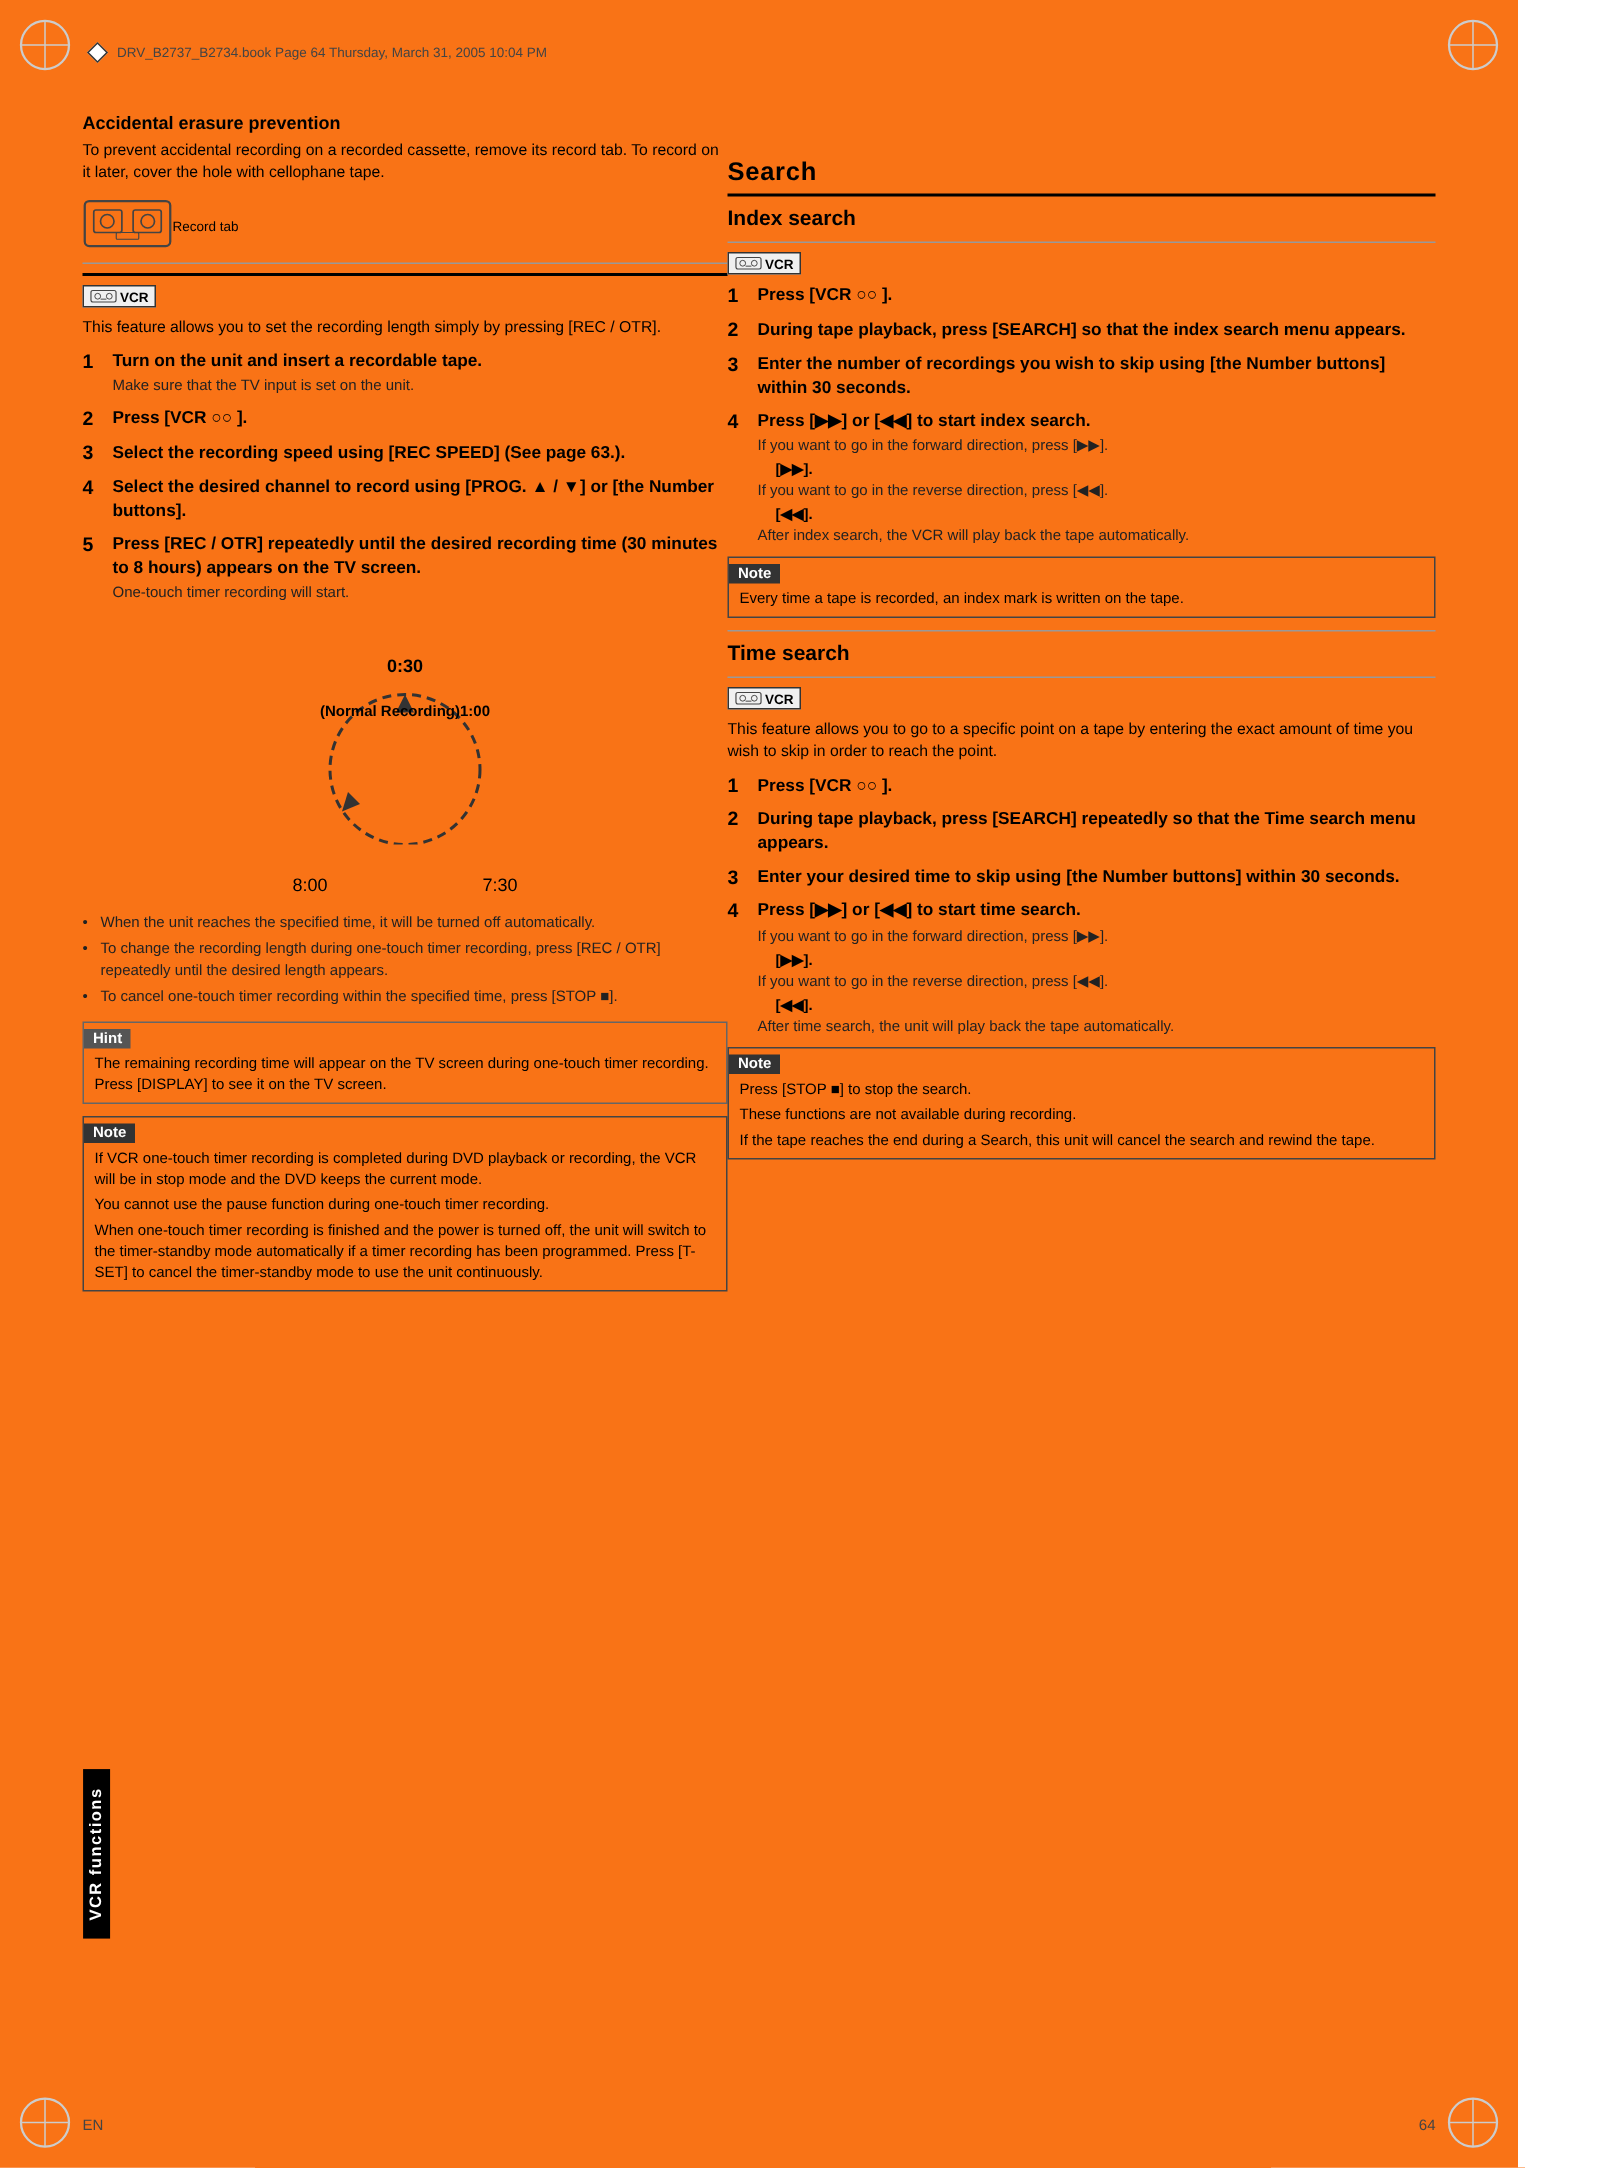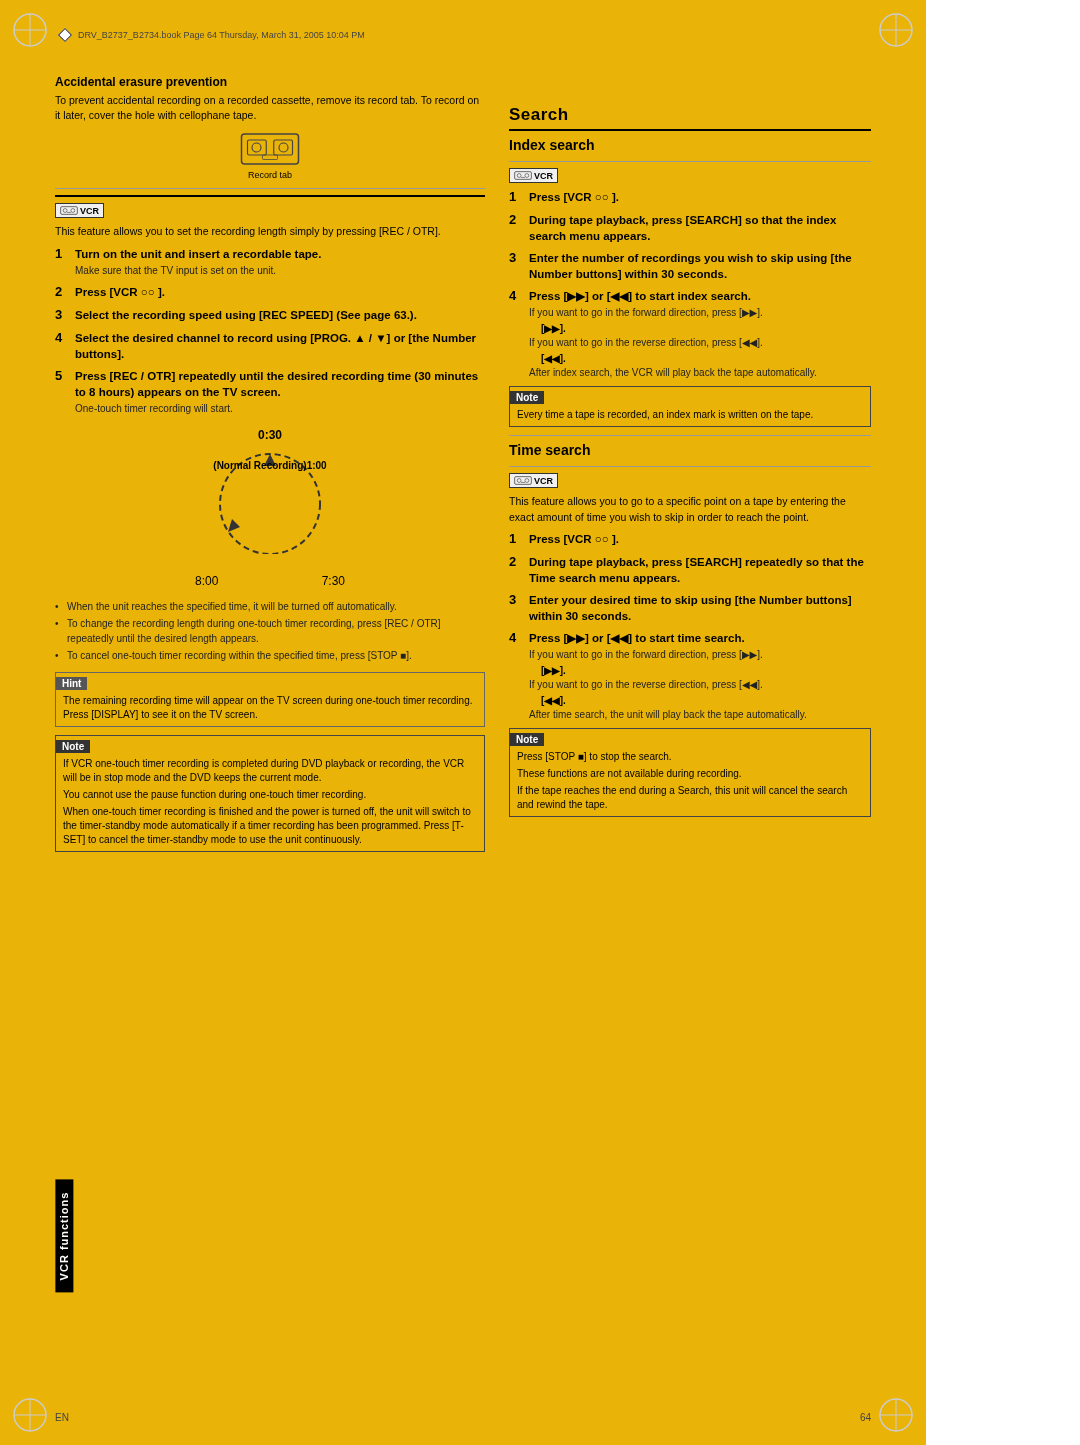--- a/index.html
+++ b/index.html
@@ -6,25 +6,25 @@
     body {
       font-family: Arial, Helvetica, sans-serif;
       font-size: 11px;
       background: #fff;
       width: 1080px;
       min-height: 1445px;
       position: relative;
       color: #000;
     }
     .page {
-      width: 926px;
+      width: 1012px;
       min-height: 1445px;
       padding: 30px 13px;
       position: relative;
-      background: #eab308;
+      background: #f97316;
     }
     
     .corner-mark {
       position: absolute;
       width: 40px;
       height: 40px;
     }
     .corner-mark svg { width: 40px; height: 40px; }
     .corner-tl { top: 10px; left: 10px; }
     .corner-tr { top: 10px; right: 10px; }
@@ -54,21 +54,20 @@
     .header-text { font-size: 9px; color: #444; }
 
     
     .content {
       position: absolute;
       top: 65px;
       left: 55px;
       right: 55px;
       bottom: 55px;
       display: flex;
-      gap: 24px;
     }
     .left-col {
       flex: 0 0 430px;
       max-width: 430px;
     }
     .right-col {
       flex: 1;
     }
 
     
@@ -168,20 +167,21 @@
       width: 200px;
     }
     .dial-svg {
       width: 160px;
       height: 120px;
     }
     .dial-label-top {
       font-size: 12px;
       font-weight: bold;
       margin-bottom: -8px;
+      margin-top: 22px;
     }
     .dial-bottom-row {
       display: flex;
       justify-content: space-between;
       width: 150px;
       margin-top: -8px;
     }
     .dial-label-bottom {
       font-size: 12px;
       font-weight: normal;
@@ -274,21 +274,21 @@
       display: flex;
       justify-content: space-between;
       align-items: center;
       font-size: 10px;
       color: #444;
     }
 
     
     .record-tab-img {
       display: flex;
-      flex-direction: column;
+      flex-direction: row;
       align-items: center;
       margin: 8px 0;
     }
     .record-tab-cassette {
       width: 60px;
       height: 36px;
     }
     .record-tab-label {
       font-size: 9px;
       margin-top: 3px;

